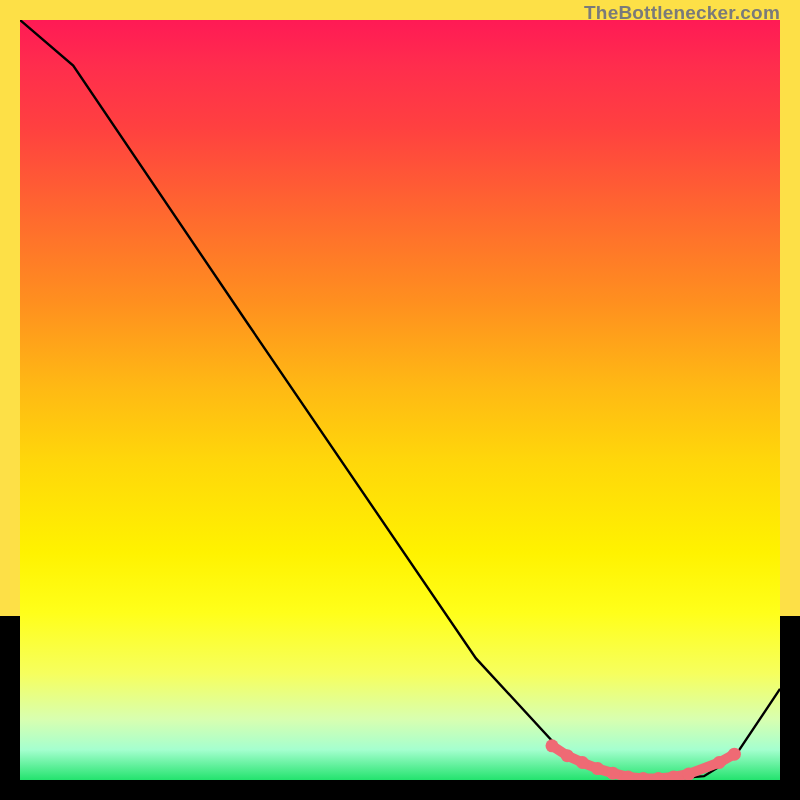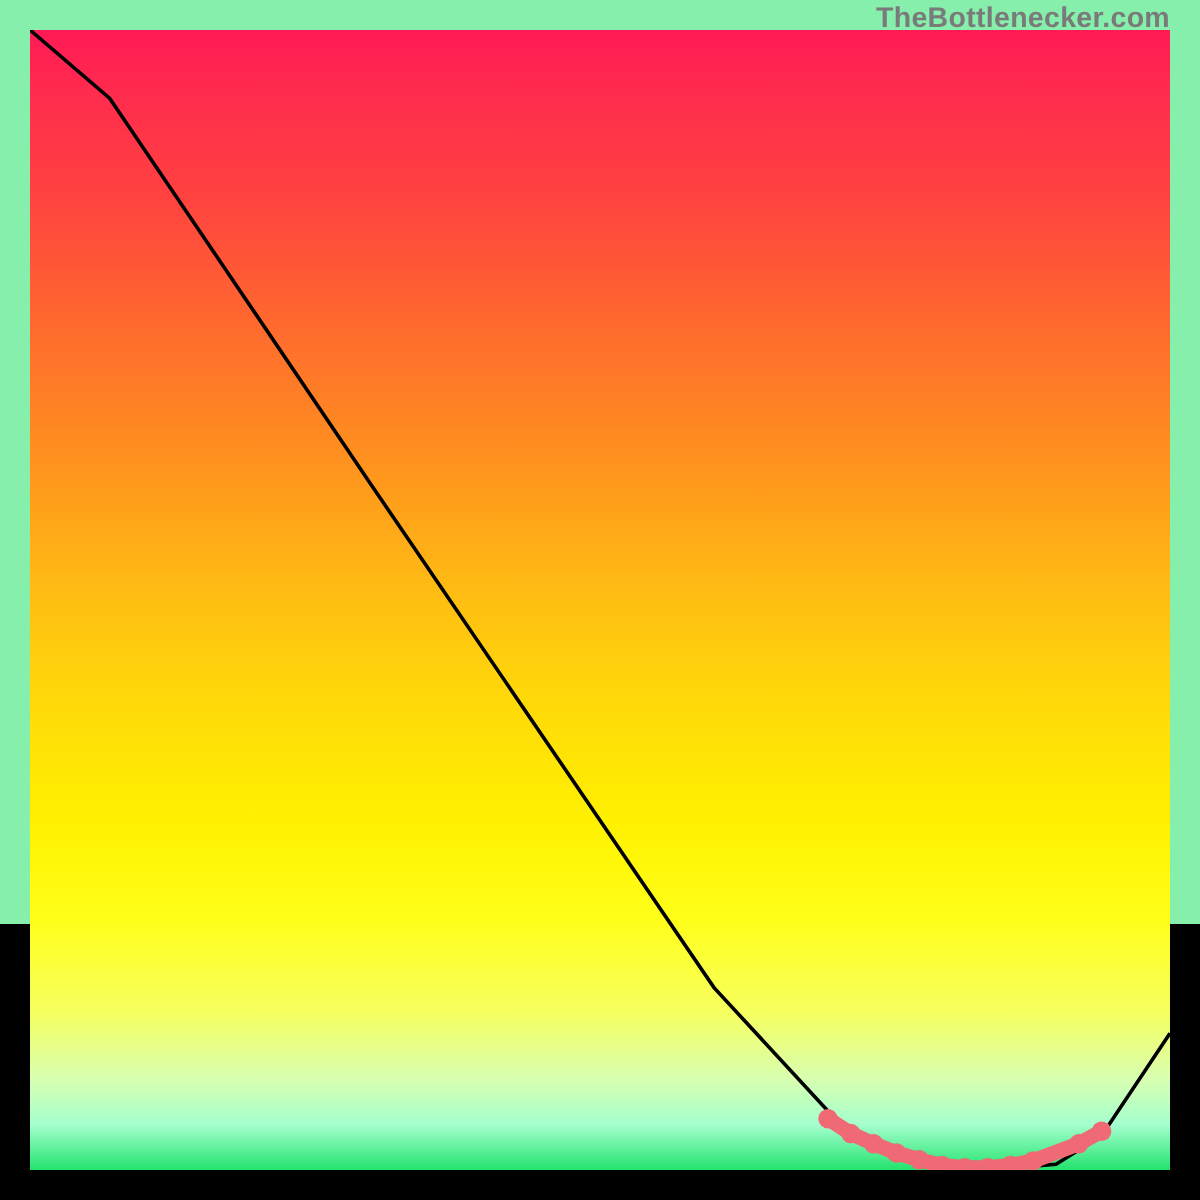--- a/index.html
+++ b/index.html
@@ -1,16 +1,16 @@
 <!DOCTYPE html>
 <html><head>
 <meta charset="utf-8">
 <style>
   html,body{margin:0;padding:0;width:800px;height:800px;background:#000;overflow:hidden}
-  .frame{position:absolute;left:0;top:0;width:800px;height:616px;background:#86efac}
+  .frame{position:absolute;left:0;top:0;width:800px;height:616px;background:#fde047}
   .plot{position:absolute;left:20px;top:20px;width:760px;height:760px;overflow:hidden}
   .gradient{
     position:absolute;left:0;top:0;width:760px;height:760px;
     background:linear-gradient(to bottom,
       #ff1a55 0%,
       #ff2d4d 6%,
       #ff4040 14%,
       #ff6a2e 26%,
       #ff8f1f 37%,
       #ffb814 48%,

